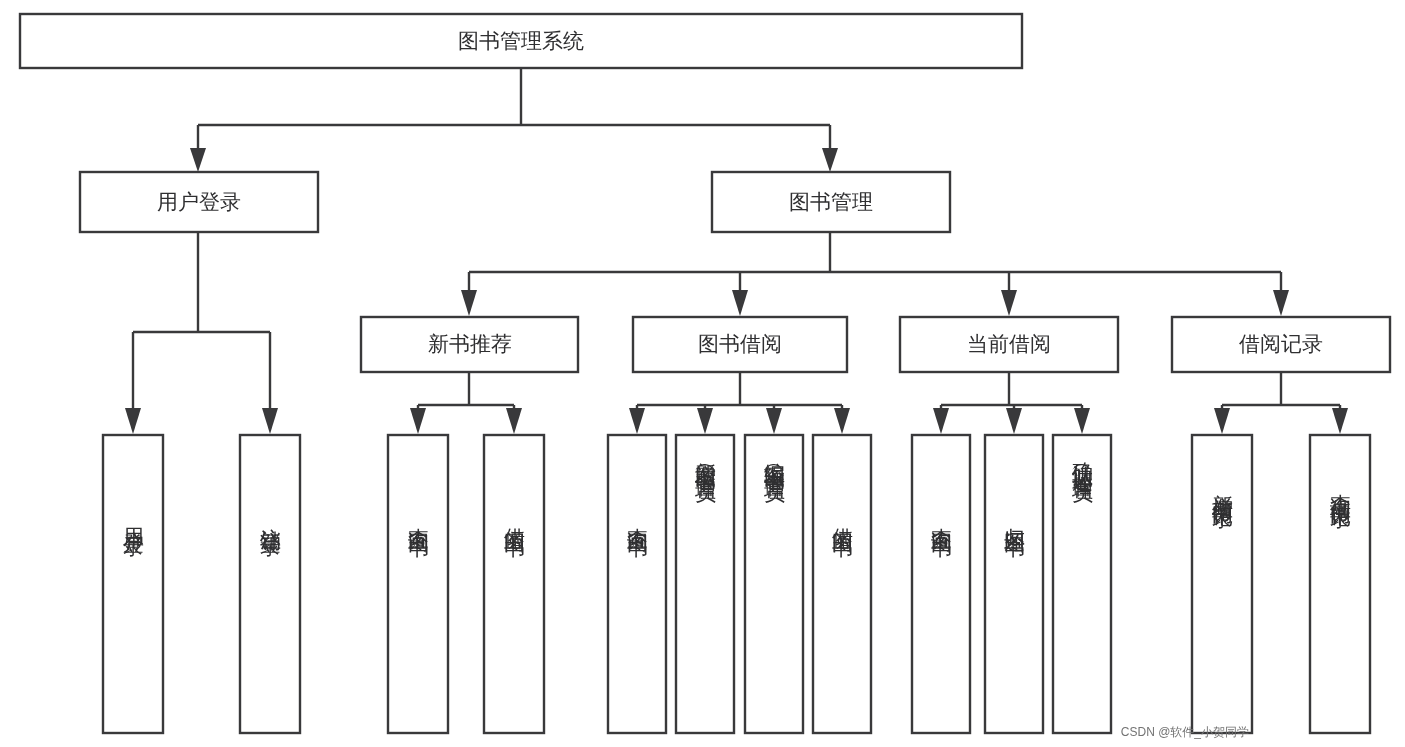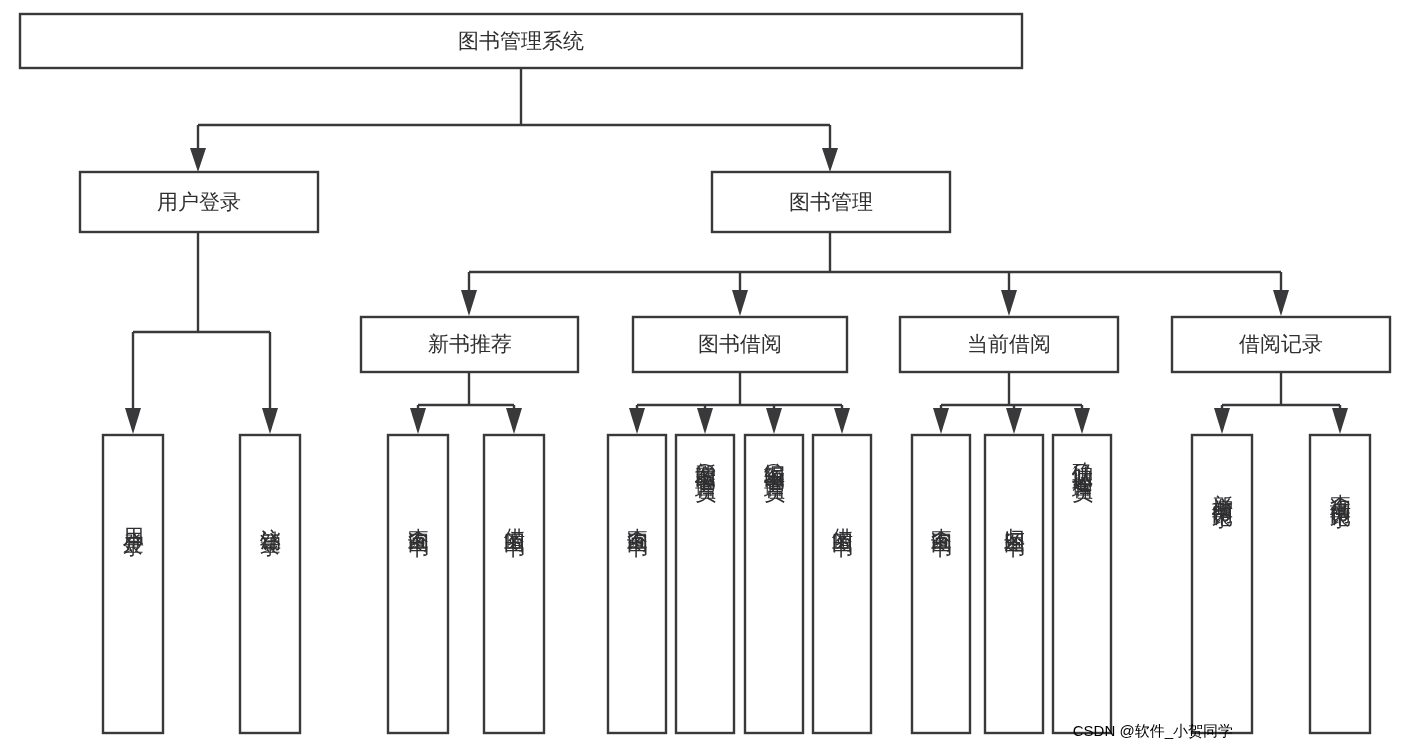--- a/index.html
+++ b/index.html
@@ -61,25 +61,25 @@
     text-orientation: upright;
     font-family: "Liberation Sans", "DejaVu Sans", sans-serif;
     font-size: 21px;
     line-height: 1.18;
     letter-spacing: 3px;
     color: #2f2f31;
     white-space: nowrap;
   }
   .watermark {
     position: absolute;
-    right: 16px;
+    right: 0;
     bottom: 6px;
     font-family: "Liberation Sans", "DejaVu Sans", sans-serif;
-    font-size: 15px;
-    color: #000000;
+    font-size: 12px;
+    color: #737373;
     white-space: nowrap;
     pointer-events: none;
   }
 </style>
 </head>
 <body>
 
 <div id="diagram-root">
 
   <svg class="flow" viewBox="0 0 1405 747">

